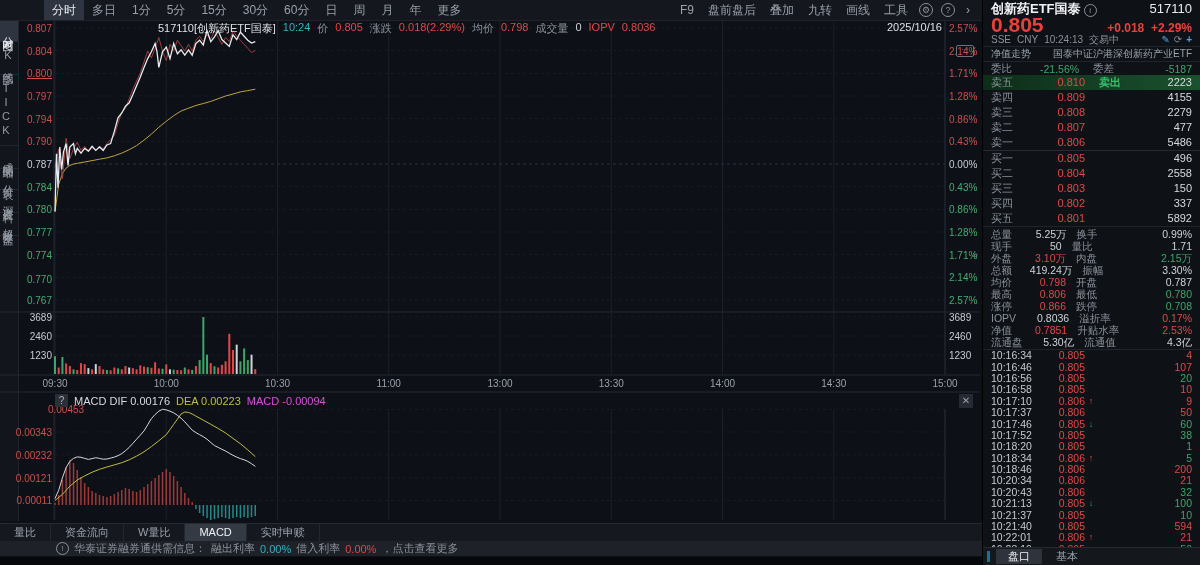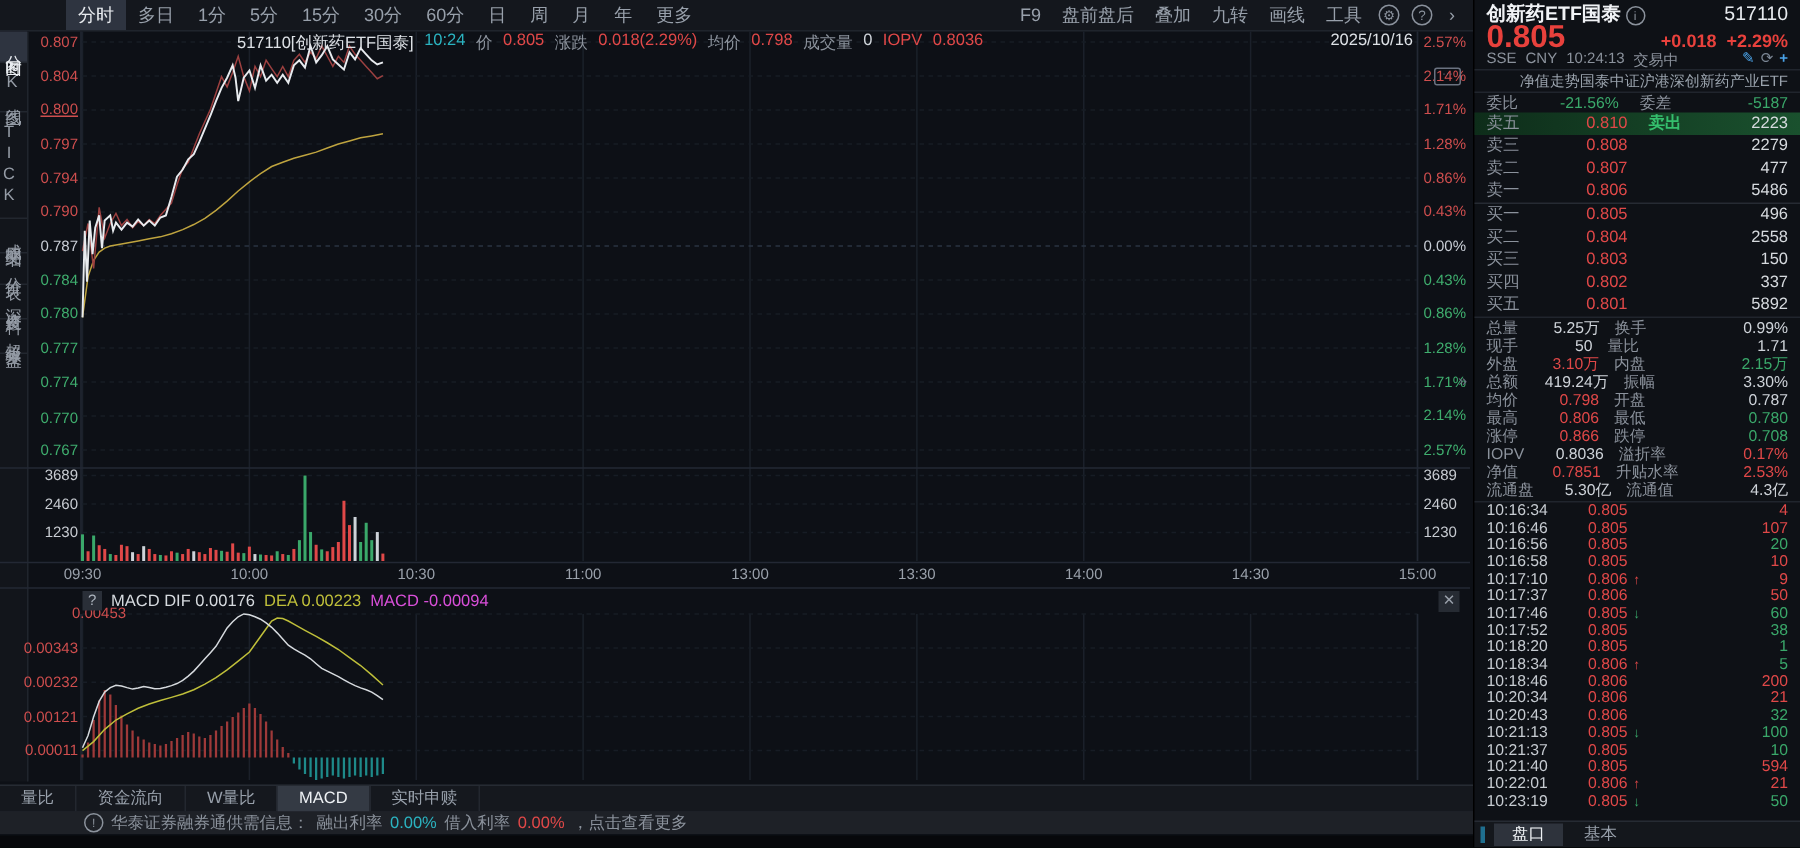--- a/index.html
+++ b/index.html
@@ -39,21 +39,21 @@
   .rp-head{height:33px;padding:1px 8px 0 8px;box-sizing:border-box;}
   .rp-head .r1{display:flex;justify-content:space-between;align-items:center;height:15px;}
   .rp-name{color:#f0f2f5;font-weight:bold;font-size:13px;}
   .rp-code{color:#e8ebef;font-size:13px;}
   .i-ic{display:inline-block;width:11px;height:11px;border:1px solid #8b929c;border-radius:50%;color:#8b929c;font-size:8px;line-height:11px;text-align:center;margin-left:3px;font-weight:normal;}
   .rp-head .r2{display:flex;justify-content:space-between;align-items:baseline;height:18px;}
   .rp-price{color:#e8413c;font-size:21px;font-weight:bold;line-height:18px;}
   .rp-chg{color:#e8413c;font-size:12px;font-weight:bold;}
   .rp-sse{height:13px;display:flex;align-items:center;gap:6px;padding:0 8px;color:#8b929c;font-size:10px;}
   .rp-sse .ics{margin-left:auto;display:flex;gap:4px;align-items:center;}
-  .rp-fund{height:14px;display:flex;justify-content:flex-end;align-items:center;padding:0 8px;color:#9aa3ad;font-size:10px;border-top:1px solid #20252d;border-bottom:1px solid #20252d;white-space:nowrap;}
+  .rp-fund{height:14px;display:flex;justify-content:space-between;align-items:center;padding:0 8px;color:#9aa3ad;font-size:10px;border-top:1px solid #20252d;border-bottom:1px solid #20252d;white-space:nowrap;}
   .rp-weibi{height:13px;display:flex;align-items:center;padding:0 8px;font-size:10.5px;}
   .rp-orders{border-bottom:1px solid #20252d;}
   .ord{height:15px;display:flex;align-items:center;padding:0 8px;line-height:15px;}
   .ord .ol{width:34px;color:#8b929c;}
   .ord .op{width:60px;text-align:right;color:#e04848;}
   .ord .badge{margin-left:14px;color:#35c06e;font-weight:bold;}
   .ord .ov{margin-left:auto;color:#d6dade;}
   .ord.hl{background:linear-gradient(90deg,#0e2d1a 0%,#1a512e 100%);}
   .ord.split{border-top:1px solid #262b33;}
   .rp-stats{border-bottom:1px solid #20252d;padding:1px 0;}
@@ -410,20 +410,25 @@
       <span class="cg" style="margin-left:auto">-5187</span>
     </div>
     <div class="rp-orders" id="orders">
         <div class="ord hl">
           <span class="ol">卖五</span>
           <span class="op">0.810</span>
           <span class="badge">卖出</span>
           <span class="ov">2223</span>
         </div>
         <div class="ord">
+          <span class="ol">卖四</span>
+          <span class="op">0.809</span>
+          <span class="ov">4155</span>
+        </div>
+        <div class="ord">
           <span class="ol">卖三</span>
           <span class="op">0.808</span>
           <span class="ov">2279</span>
         </div>
         <div class="ord">
           <span class="ol">卖二</span>
           <span class="op">0.807</span>
           <span class="ov">477</span>
         </div>
         <div class="ord">

